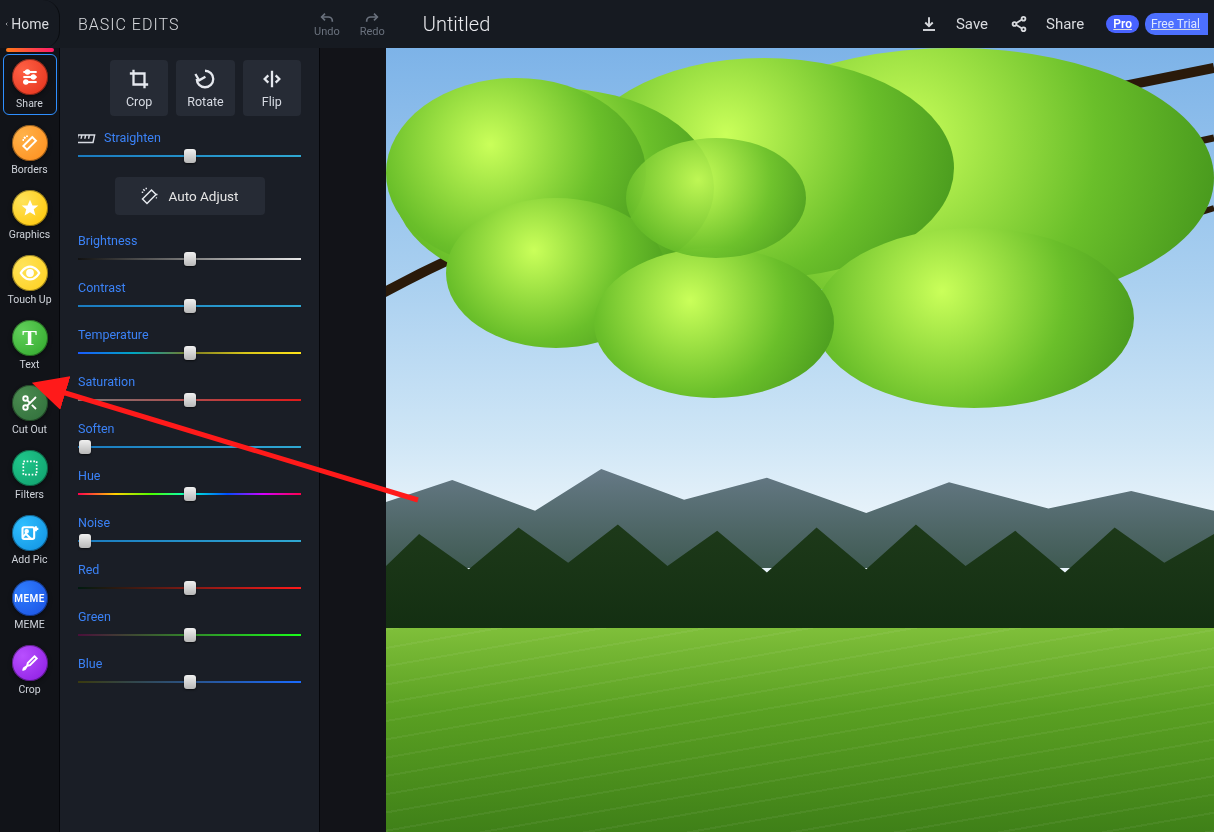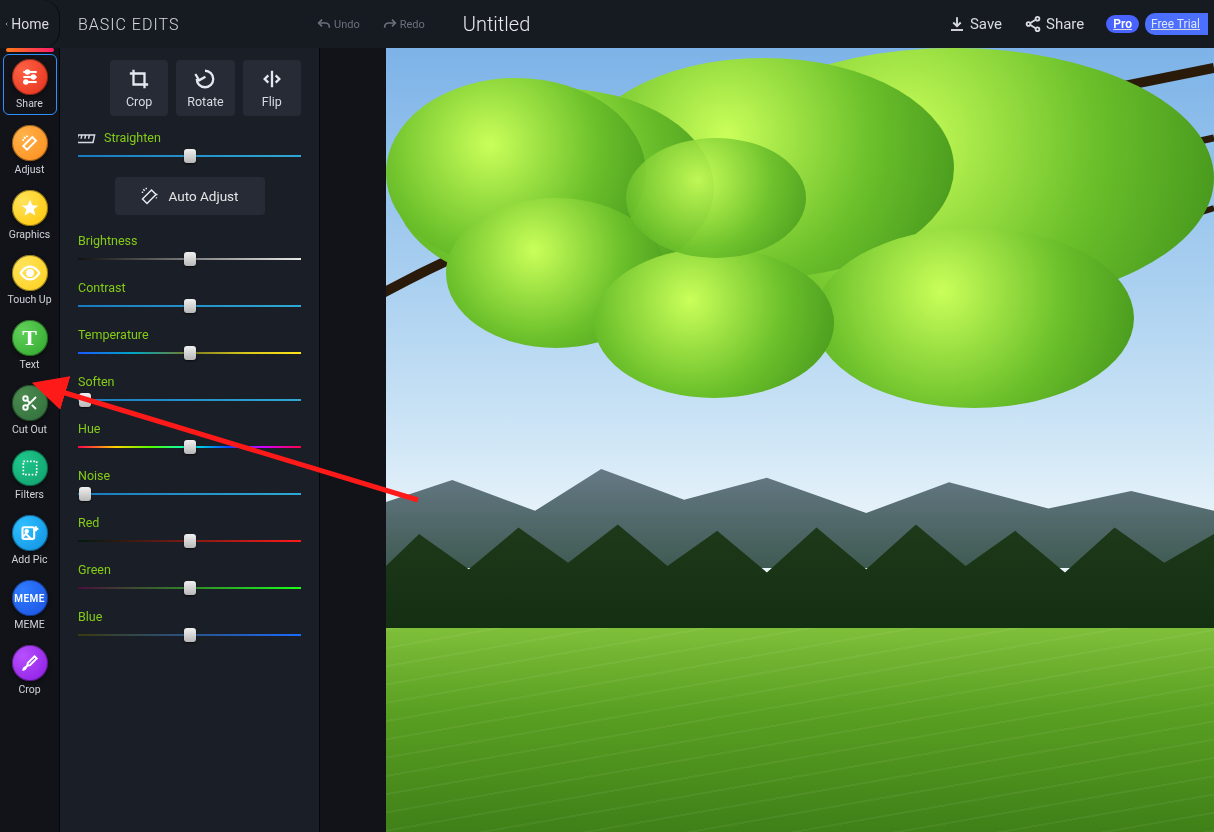--- a/index.html
+++ b/index.html
@@ -3,25 +3,25 @@
 <meta charset="utf-8">
 <style>
   * { box-sizing: border-box; margin: 0; padding: 0; font-family: -apple-system, Segoe UI, Roboto, Arial, sans-serif; }
   body { background: #0f0f14; color: #e5e5e5; width: 1214px; height: 832px; overflow: hidden; position: relative; }
 
   
   .topbar { display: flex; align-items: center; height: 48px; background: #161a21; color: #d8dade; }
   .home-btn { display: flex; align-items: center; gap: 2px; padding: 0 10px 0 4px; height: 100%; cursor: pointer; font-size: 14px; border-right: 1px solid #0a0c10; width: 60px; border-radius: 17px;}
   .panel-title { width: 254px; display:flex; align-items:center; padding-left:18px; font-size: 16px; letter-spacing: 1px; font-weight:300; }
   .undo-redo { display: flex; gap: 20px; align-items: center; padding-right: 18px; }
-  .ur { display:flex; flex-direction:row; align-items:center; font-size:11px; color:#6a717d; cursor:pointer; }
+  .ur { display:flex; flex-direction:column; align-items:center; font-size:11px; color:#6a717d; cursor:pointer; }
   .ur svg { margin-bottom: -2px; }
   .imgtitle { flex:1; padding-left:20px; font-size:20px; font-weight:300; color:#e8e8ec; }
   .actions { display:flex; align-items:center; gap:22px; padding-right:6px; }
-  .action { display:flex; align-items:center; gap:4px; font-size:15px; cursor:pointer; }
+  .action { display:flex; align-items:center; gap:18px; font-size:15px; cursor:pointer; }
   .pro-badge { display:flex; align-items:center; gap:6px;text-decoration:underline; }
   .pro-pill { background:#4863ff; color:#fff; font-size:12px; padding:2px 7px; border-radius:10px; font-weight:600; }
   .trial { background:#4c6fff; color:#dce6ff; font-size:12px; padding:4px 8px 4px 6px; border-top-left-radius:10px; border-bottom-left-radius:10px; }
 
   
   .body { display:flex; height: calc(832px - 48px); }
 
   
   .toolbar { width:60px; background:#111318; display:flex; flex-direction:column; align-items:center; padding-top:6px; gap:6px; border-right:1px solid #05060a;}
   .accent-strip { position:absolute; left:6px; top:48px; width:48px; height:4px; background:linear-gradient(to right,#ff7a18,#ff1a6b); border-radius:2px; }
@@ -42,21 +42,21 @@
   .meme-txt{color:#fff; font-size:10px; letter-spacing:0.4px;}
 
   
   .panel { width:260px; background:#1a1e26; padding:12px 18px 8px 18px; overflow-y:auto; border-right:1px solid #05060a; }
   .mode-row { display:flex; gap:8px; margin-bottom:14px;padding-left:32px; }
   .mode { flex:1 1 0; background:#262b35; border-radius:4px; height:56px; display:flex; flex-direction:column; align-items:center; justify-content:center; gap:4px; cursor:pointer; font-size:12.5px; color:#d6dae2;}
   .mode svg { color:#e5e8ee; }
 
   .ctrl { margin-bottom:16px; }
   .ctrl-head { display:flex; align-items:center; gap:8px; margin-bottom:4px; }
-  .ctrl-label { font-size:12.5px; color:#84cc16; }
+  .ctrl-label { font-size:12.5px; color:#3b82f6; }
   .track { position:relative; height:10px; margin-top:6px; }
   .line { position:absolute; left:0; right:0; top:4px; height:2px; }
   .thumb { position:absolute; top:-2px; width:12px; height:14px; background:linear-gradient(#f0f0f0,#b8b8b8); border-radius:3px; transform:translateX(-50%); box-shadow:0 1px 2px rgba(0,0,0,0.6);}
 
   .g-blue{background:linear-gradient(to right,#1a7abf,#2fa8d2);}
   .g-bw{background:linear-gradient(to right,#111,#e8e8e8);}
   .g-temp{background:linear-gradient(to right,#1a5bff,#00a6c0 25%,#7a7a22 50%,#d8c61a 75%,#ffe31a);}
   .g-sat{background:linear-gradient(to right,#7a7a7a,#b04a4a 50%,#e01a1a);}
   .g-hue{background:linear-gradient(to right,#ff004c,#ffd400 17%,#4cff00 33%,#00ffd4 50%,#004cff 67%,#d400ff 83%,#ff004c);}
   .g-red{background:linear-gradient(to right,#001a0f,#ff1a1a);}
@@ -151,21 +151,21 @@
       </div>
       <span class="tool-label">Share</span>
     </div>
     <div class="tool">
       <div class="circ c-orange">
         <svg width="18" height="18" viewBox="0 0 24 24" fill="none" stroke="#fff" stroke-width="2.5">
             <path d="M15 4l5 5L8 21l-5-5L15 4z"></path>
             <path d="M4 4l2 2M8 2v2M2 8h2"></path>
           </svg>
       </div>
-      <span class="tool-label">Adjust</span>
+      <span class="tool-label">Borders</span>
     </div>
     <div class="tool">
       <div class="circ c-yellow">
         <svg width="20" height="20" viewBox="0 0 24 24" fill="#fff">
             <polygon points="12 2 15 9 22 9 16.5 13.5 18.5 21 12 17 5.5 21 7.5 13.5 2 9 9 9"></polygon>
           </svg>
       </div>
       <span class="tool-label">Graphics</span>
     </div>
     <div class="tool">
@@ -296,20 +296,27 @@
       </div>
 
     <div class="ctrl">
         <div class="ctrl-label">Temperature</div>
       <div class="track">
           <div class="line g-temp"></div>
           <div class="thumb" style="left:50%"></div>
         </div>
       </div>
 
+    <div class="ctrl">
+        <div class="ctrl-label">Saturation</div>
+      <div class="track">
+          <div class="line g-sat"></div>
+          <div class="thumb" style="left:50%"></div>
+        </div>
+      </div>
 
     <div class="ctrl">
         <div class="ctrl-label">Soften</div>
       <div class="track">
           <div class="line g-blue"></div>
           <div class="thumb" style="left:3%"></div>
         </div>
       </div>
 
     <div class="ctrl">

